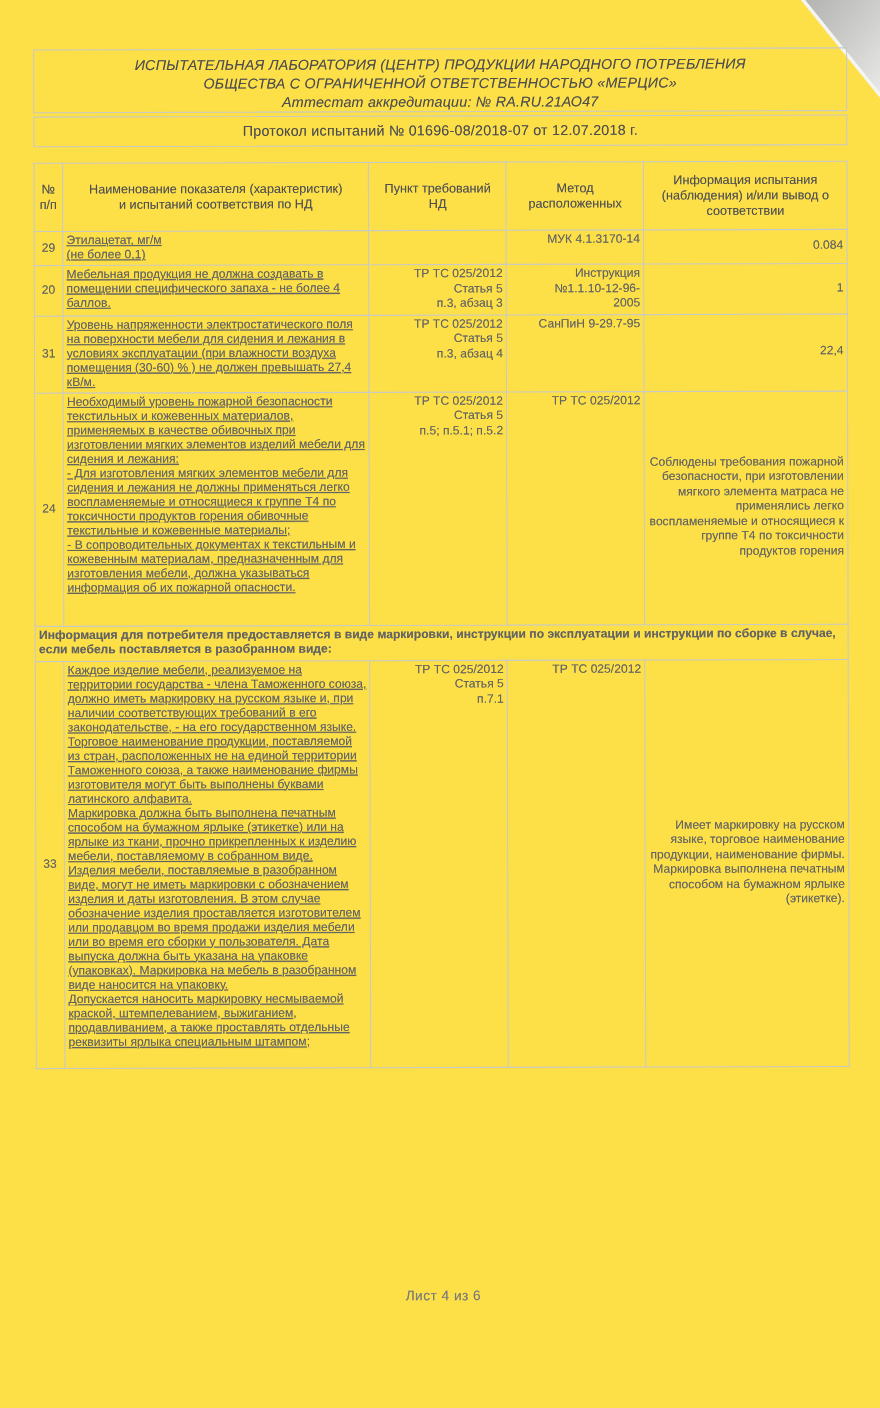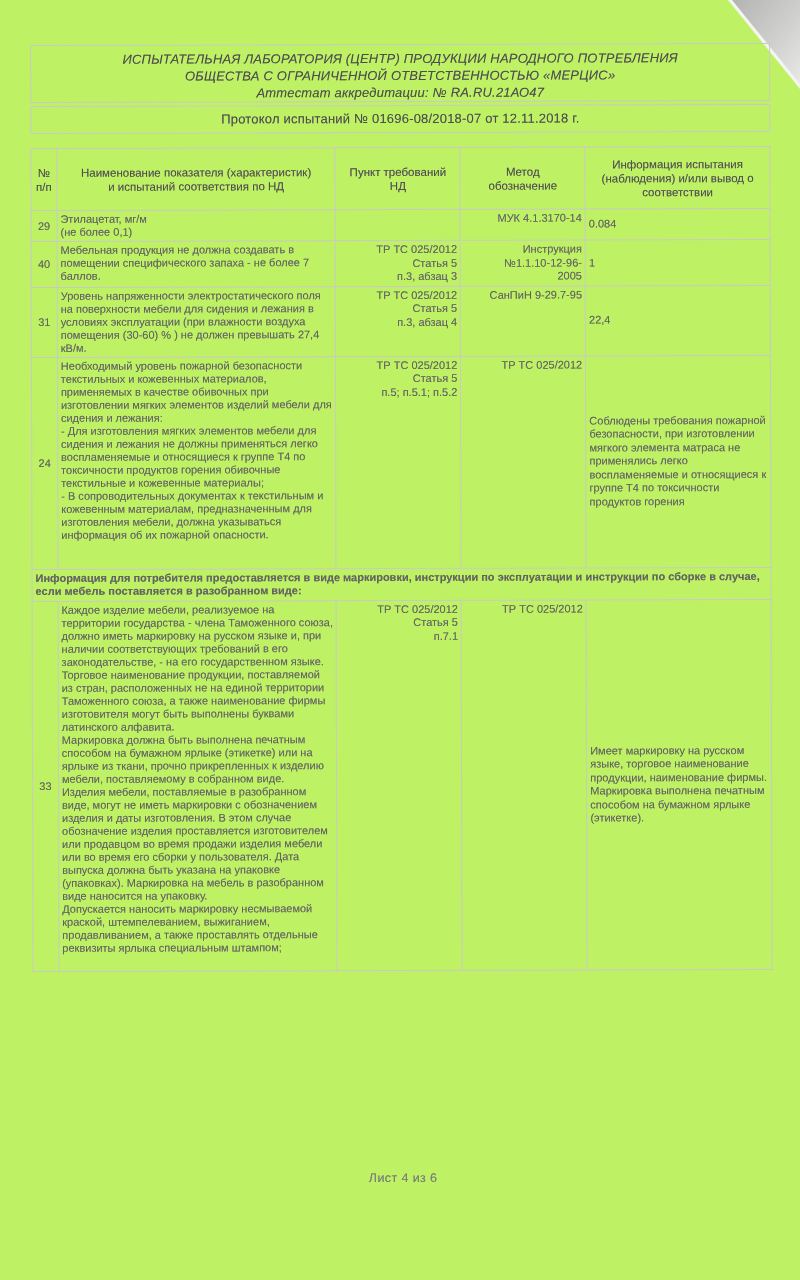--- a/index.html
+++ b/index.html
@@ -5,21 +5,21 @@
   html,body{margin:0;padding:0;}
   body{
     width:800px;height:1280px;
     background:#f6f6f4;
     font-family:"Liberation Sans","DejaVu Sans",sans-serif;
     overflow:hidden;
     position:relative;
   }
   .page{
     position:absolute;inset:0;
-    background:#bef264;
+    background:#fde047;
     overflow:hidden;
   }
   
   .corner-fold{
     position:absolute;top:0;right:0;
     width:68px;height:84px;
     clip-path:polygon(0 0,100% 0,100% 100%);
     background:linear-gradient(128deg,#b3b3b2 0%,#cfcfce 55%,#e8e8e6 100%);
   }
   .corner-fold-edge{
@@ -89,30 +89,31 @@
     font-size:11.5px;
     color:#6a6a6a;
   }
   td.c-name{
     text-align:left;
     vertical-align:top;
     line-height:13px;
     padding-left:6px;
     padding-top:3px;
     color:#646464;
+    text-decoration:underline;
   }
   td.c-req, td.c-method{
     text-align:right;
     vertical-align:top;
     line-height:13.5px;
     padding-top:3px;
     color:#6b6b6b;
   }
   td.c-result{
-    text-align:left;
+    text-align:right;
     vertical-align:middle;
     line-height:13.5px;
     color:#8e8e8e;
   }
   td.c-info{
     text-align:left;
     vertical-align:top;
     font-weight:bold;
     font-size:11.5px;
     line-height:13.5px;
@@ -138,58 +139,58 @@
 
   <div class="content">
 
     <div class="box lab-box">
       <div>ИСПЫТАТЕЛЬНАЯ ЛАБОРАТОРИЯ (ЦЕНТР) ПРОДУКЦИИ НАРОДНОГО ПОТРЕБЛЕНИЯ</div>
       <div>ОБЩЕСТВА С ОГРАНИЧЕННОЙ ОТВЕТСТВЕННОСТЬЮ «МЕРЦИС»</div>
       <div>Аттестат аккредитации: № RA.RU.21АО47</div>
     </div>
 
     <div class="box protocol-box">
-      <span>Протокол испытаний № 01696-08/2018-07 от 12.11.2018 г.</span>
+      <span>Протокол испытаний № 01696-08/2018-07 от 12.07.2018 г.</span>
     </div>
 
     <table class="results">
       <colgroup>
         <col style="width:3.5%">
         <col style="width:37.7%">
         <col style="width:16.9%">
         <col style="width:16.9%">
         <col style="width:25%">
       </colgroup>
       <thead>
         <tr id="thead-row">
             <th>№
 п/п</th>
             <th>Наименование показателя (характеристик)
 и испытаний соответствия по НД</th>
             <th>Пункт требований
 НД</th>
             <th>Метод
-обозначение</th>
+расположенных</th>
             <th>Информация испытания
 (наблюдения) и/или вывод о
 соответствии</th>
           </tr>
       </thead>
       <tbody id="tbody">
           <tr style="height: 29px;">
             <td class="c-num">29</td>
             <td class="c-name">Этилацетат, мг/м
 (не более 0,1)</td>
             <td class="c-req"></td>
             <td class="c-method">МУК 4.1.3170-14</td>
             <td class="c-result">0.084</td>
           </tr>
           <tr style="height: 42px;">
-            <td class="c-num">40</td>
-            <td class="c-name">Мебельная продукция не должна создавать в помещении специфического запаха - не более 7 баллов.</td>
+            <td class="c-num">20</td>
+            <td class="c-name">Мебельная продукция не должна создавать в помещении специфического запаха - не более 4 баллов.</td>
             <td class="c-req">ТР ТС 025/2012
 Статья 5
 п.3, абзац 3</td>
             <td class="c-method">Инструкция
 №1.1.10-12-96-
 2005</td>
             <td class="c-result">1</td>
           </tr>
           <tr style="height: 65px;">
             <td class="c-num">31</td>

